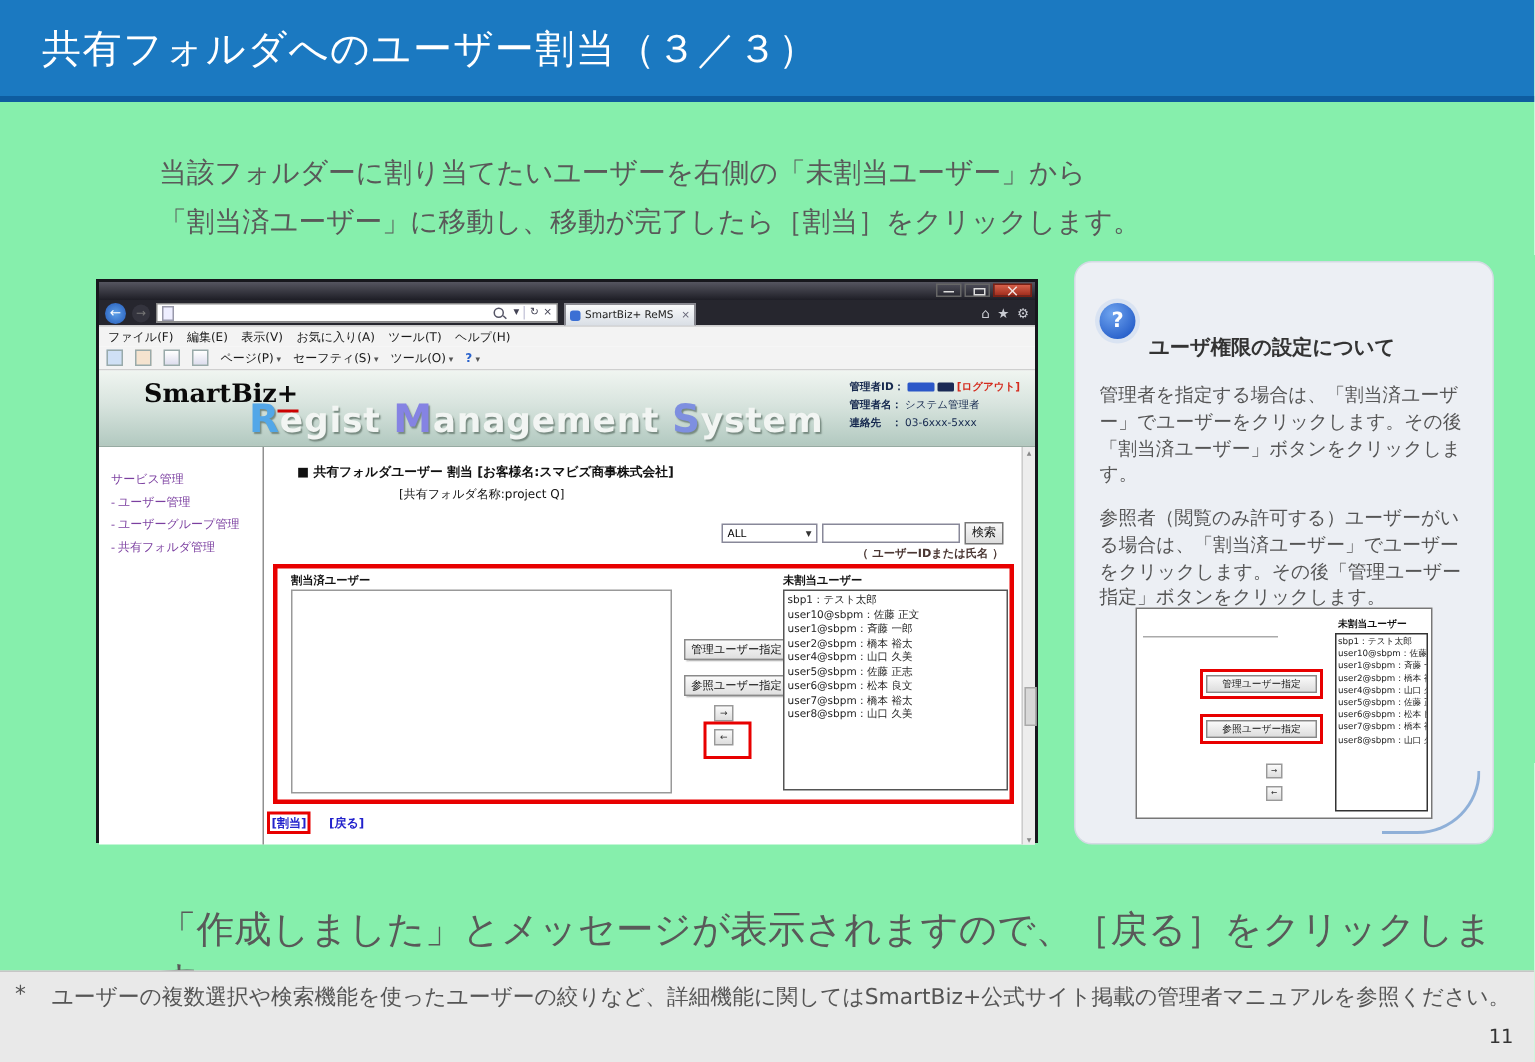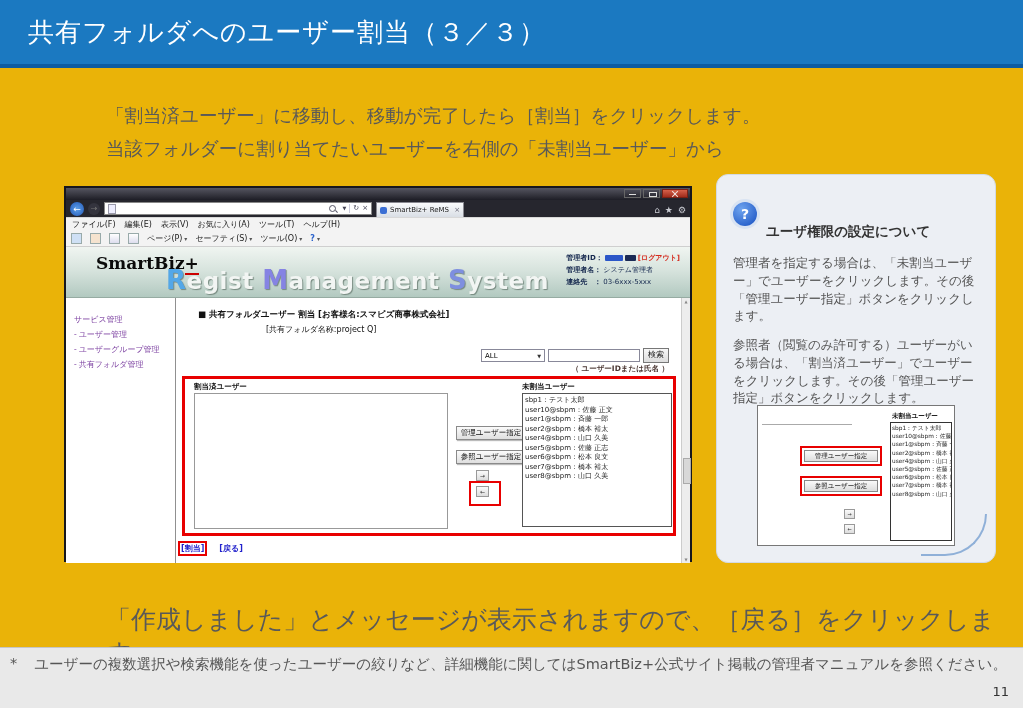--- a/index.html
+++ b/index.html
@@ -1,16 +1,16 @@
 <!DOCTYPE html>
 <html><head>
 <meta charset="utf-8">
 <style>
   html,body{margin:0;padding:0;background:#fff;}
-  .slide{position:relative;width:1023px;height:708px;background:#eab308;overflow:hidden;
+  .slide{position:relative;width:1023px;height:708px;background:#86efac;overflow:hidden;
          font-family:"DejaVu Sans",sans-serif;-webkit-font-smoothing:antialiased;}
 
   
   .slide-header{position:absolute;left:0;top:0;width:100%;height:68px;background:#1B79C1;
                 border-bottom:4px solid #0E5CA0;box-sizing:border-box;}
   .slide-header h1{margin:0;padding:15px 0 0 28px;font-size:26px;font-weight:normal;color:#fff;letter-spacing:1px;}
 
   
   .intro{position:absolute;left:106px;top:99px;font-size:18.5px;color:#595959;line-height:33px;}
 
@@ -149,22 +149,22 @@
 </head>
 <body>
 
 <div class="slide">
 
   <div class="slide-header">
     <h1>共有フォルダへのユーザー割当（３／３）</h1>
   </div>
 
   <div class="intro">
+    <div>当該フォルダーに割り当てたいユーザーを右側の「未割当ユーザー」から</div>
     <div>「割当済ユーザー」に移動し、移動が完了したら［割当］をクリックします。</div>
-    <div>当該フォルダーに割り当てたいユーザーを右側の「未割当ユーザー」から</div>
   </div>
 
   <div class="browser">
 
     <div class="tbar">
       <div class="win-btns">
         <div class="win-btn">
             <span class="g-min"></span>
           </div>
         <div class="win-btn">
@@ -305,21 +305,21 @@
         <div class="sb-arrow sb-dn">▼</div>
       </div>
     </div>
   </div>
 
   <div class="callout">
     <div class="callout-head">
       <div class="q-icon">?</div>
       <div class="callout-title">ユーザ権限の設定について</div>
     </div>
-    <div class="callout-p">管理者を指定する場合は、「未割当ユーザー」でユーザーをクリックします。その後「管理ユーザー指定」ボタンをクリックします。</div>
+    <div class="callout-p">管理者を指定する場合は、「割当済ユーザー」でユーザーをクリックします。その後「割当済ユーザー」ボタンをクリックします。</div>
     <div class="callout-p">参照者（閲覧のみ許可する）ユーザーがいる場合は、「割当済ユーザー」でユーザーをクリックします。その後「管理ユーザー指定」ボタンをクリックします。</div>
 
     <div class="mini">
       <div class="mini-line"></div>
       <div class="mini-unassigned-label">未割当ユーザー</div>
       <div class="mini-list">
           <div class="mini-user">sbp1：テスト太郎</div>
           <div class="mini-user">user10@sbpm：佐藤 正文</div>
           <div class="mini-user">user1@sbpm：斉藤 一郎</div>
           <div class="mini-user">user2@sbpm：橋本 裕太</div>

